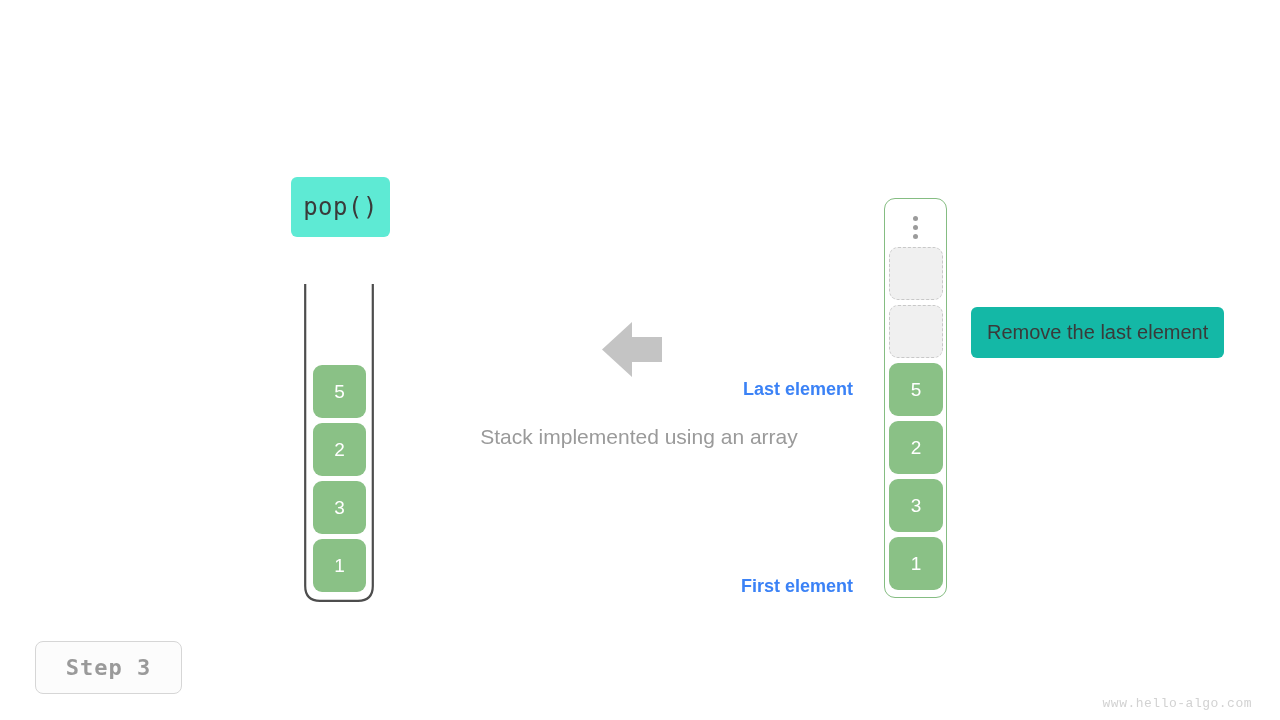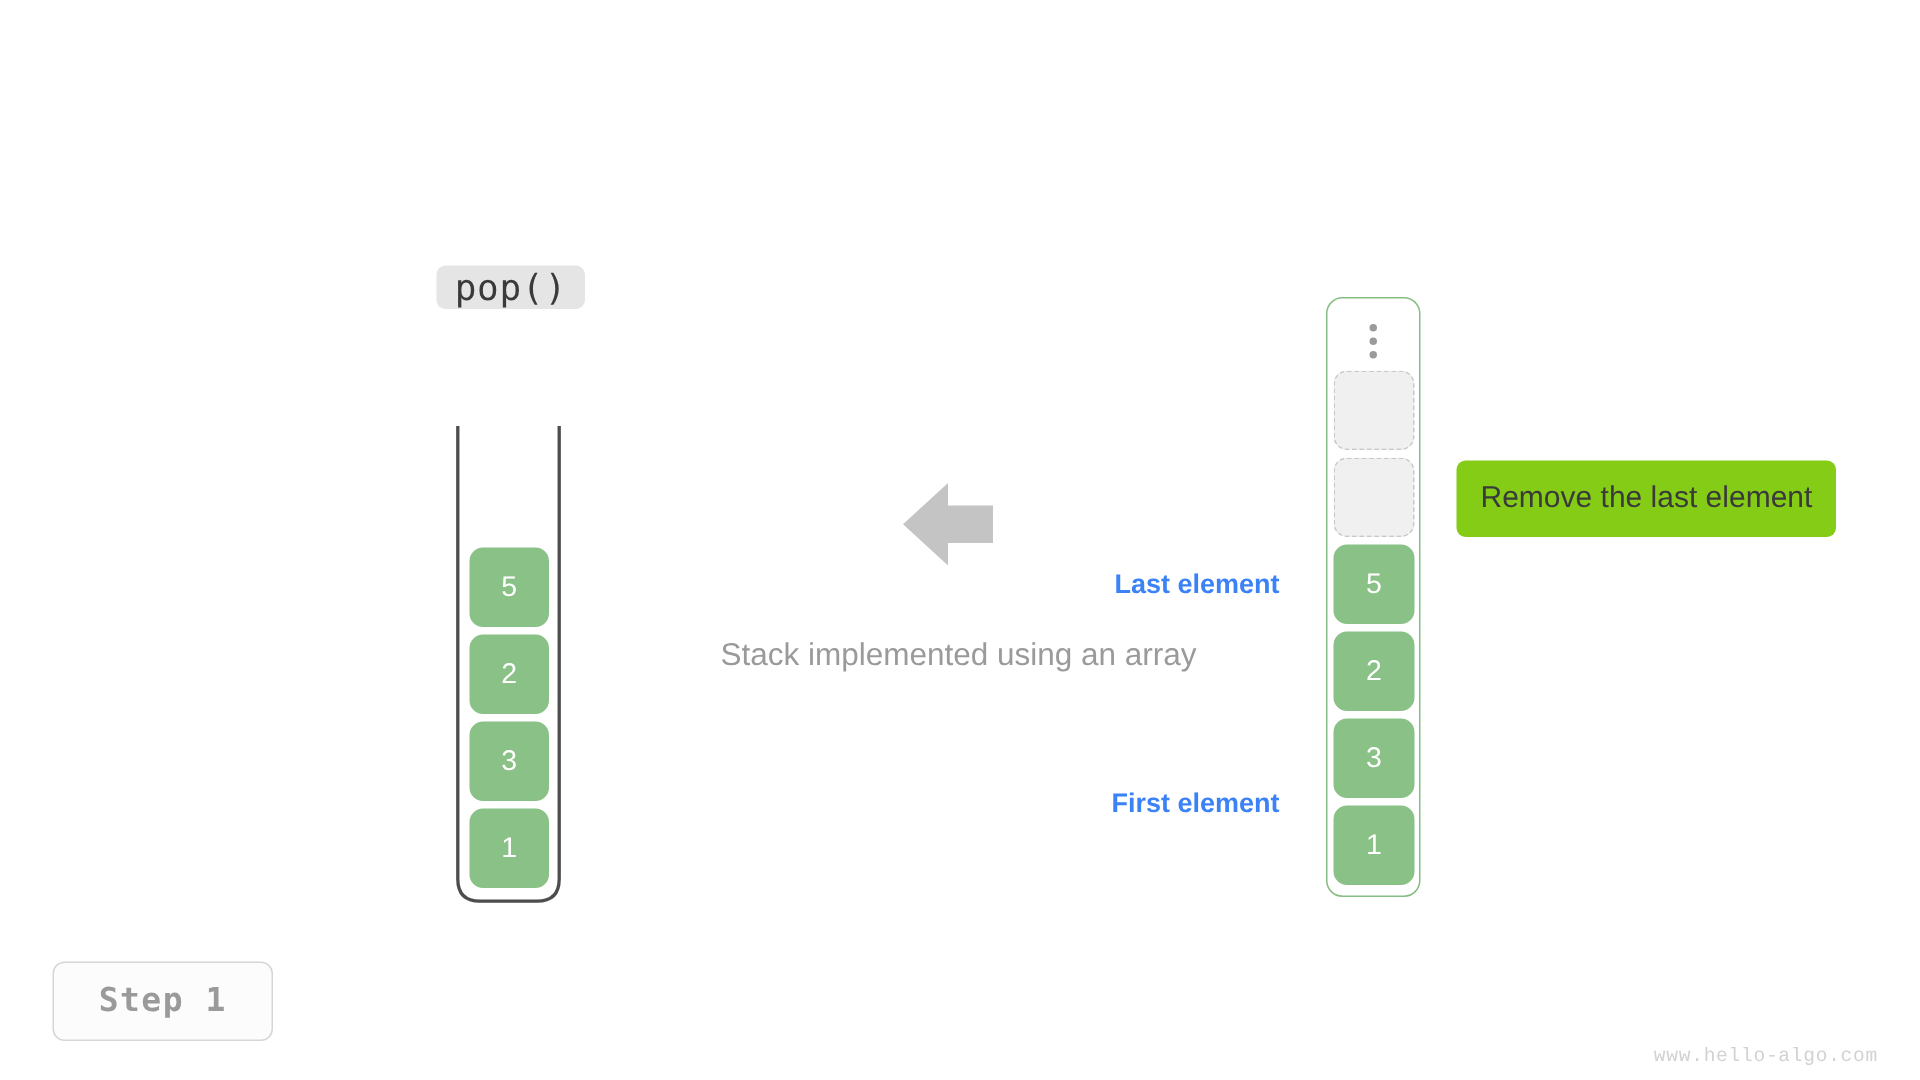--- a/index.html
+++ b/index.html
@@ -15,22 +15,22 @@
     font-family: "Liberation Sans", sans-serif;
     -webkit-font-smoothing: antialiased;
   }
 
   
   .op-chip {
     position: absolute;
     left: 291px;
     top: 177px;
     width: 99px;
-    height: 29px;
-    background: #e5e5e5;
+    height: 60px;
+    background: #5eead4;
     border-radius: 6px;
     display: flex;
     align-items: center;
     justify-content: center;
     font-family: "DejaVu Sans Mono", "Liberation Mono", monospace;
     font-size: 24px;
     color: #3a3a3a;
     letter-spacing: 0.5px;
   }
 
@@ -93,21 +93,21 @@
   
   .annot {
     position: absolute;
     font-size: 18px;
     font-weight: bold;
     color: #3b82f6;
     text-align: right;
     white-space: nowrap;
   }
   .annot-last { right: 427px; top: 379px; }
-  .annot-first { right: 427px; top: 525px; }
+  .annot-first { right: 427px; top: 576px; }
 
   
   .array-wrap {
     position: absolute;
     left: 884px;
     top: 198px;
     width: 63px;
     height: 400px;
     border: 1.6px solid #85bd82;
     border-radius: 11px;
@@ -160,21 +160,21 @@
     margin-top: 5px;
   }
 
   
   .note {
     position: absolute;
     left: 971px;
     top: 307px;
     height: 51px;
     padding: 0 16px;
-    background: #84cc16;
+    background: #14b8a6;
     border-radius: 6px;
     display: flex;
     align-items: center;
     justify-content: center;
     font-size: 20px;
     color: #3a3a3a;
   }
 
   
   .step-badge {
@@ -246,15 +246,15 @@
     <div class="slot-empty"></div>
     <div class="acell">5</div>
     <div class="acell">2</div>
     <div class="acell">3</div>
     <div class="acell">1</div>
   </div>
 </div>
 
 <div class="note">Remove the last element</div>
 
-<div class="step-badge">Step 1</div>
+<div class="step-badge">Step 3</div>
 
 <div class="watermark">www.hello-algo.com</div>
 
 </body></html>

